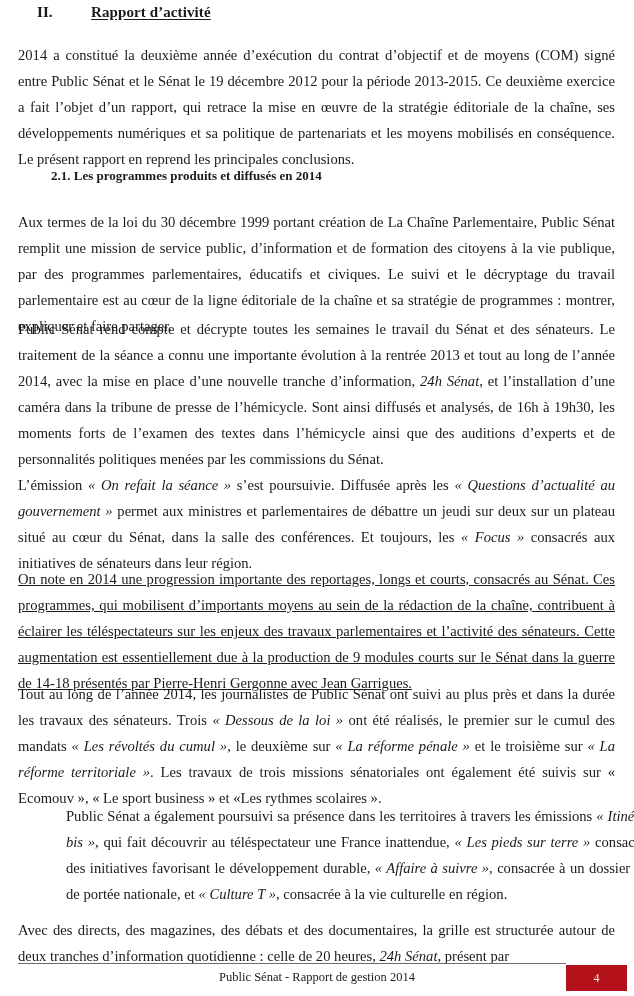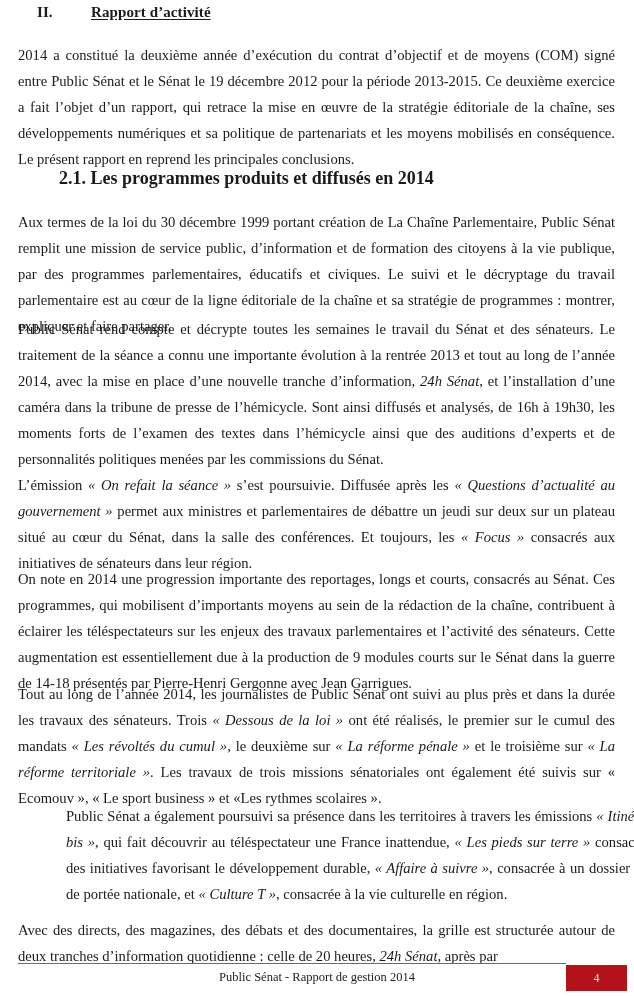--- a/index.html
+++ b/index.html
@@ -26,40 +26,40 @@
     .section-heading .num {
       display: inline-block;
       width: 54px;
     }
     .section-heading .title {
       text-decoration: underline;
       text-underline-offset: 2px;
     }
     .subsection-heading {
       position: absolute;
-      left: 59px;
+      left: 51px;
       top: 168px;
-      font-size: 18px;
+      font-size: 13px;
       font-weight: bold;
     }
     .para {
       position: absolute;
       left: 18px;
       width: 597px;
       font-size: 14.6px;
       line-height: 26px;
       text-align: justify;
       margin: 0;
     }
     .para em { }
     #p1 { top: 42px; }
     #p2 { top: 209px; }
     #p3 { top: 316px; }
     #p4 { top: 463px; margin-top: 9px; }
-    #p5 { top: 566px; }
+    #p5 { top: 566px; text-decoration: underline; }
     #p6 { top: 681px; }
     #p7 { top: 803px; margin-left: 48px; }
     #p8 { top: 917px; }
 
     .footer-rule {
       position: absolute;
       left: 18px;
       top: 963px;
       width: 548px;
       height: 1px;
@@ -99,19 +99,19 @@
   <p class="para" id="p1"><span>2014 a constitué la deuxième année d’exécution du contrat d’objectif et de moyens (COM) signé entre Public Sénat et le Sénat le 19 décembre 2012 pour la période 2013-2015. Ce deuxième exercice a fait l’objet d’un rapport, qui retrace la mise en œuvre de la stratégie éditoriale de la chaîne, ses développements numériques et sa politique de partenariats et les moyens mobilisés en conséquence. Le présent rapport en reprend les principales conclusions.</span></p>
 
   <div class="subsection-heading">2.1. Les programmes produits et diffusés en 2014</div>
 
   <p class="para" id="p2"><span>Aux termes de la loi du 30 décembre 1999 portant création de La Chaîne Parlementaire, Public Sénat remplit une mission de service public, d’information et de formation des citoyens à la vie publique, par des programmes parlementaires, éducatifs et civiques. Le suivi et le décryptage du travail parlementaire est au cœur de la ligne éditoriale de la chaîne et sa stratégie de programmes : montrer, expliquer et faire partager.</span></p>
   <p class="para" id="p3"><span>Public Sénat rend compte et décrypte toutes les semaines le travail du Sénat et des sénateurs. Le traitement de la séance a connu une importante évolution à la rentrée 2013 et tout au long de l’année 2014, avec la mise en place d’une nouvelle tranche d’information, </span><em>24h Sénat</em><span>, et l’installation d’une caméra dans la tribune de presse de l’hémicycle. Sont ainsi diffusés et analysés, de 16h à 19h30, les moments forts de l’examen des textes dans l’hémicycle ainsi que des auditions d’experts et de personnalités politiques menées par les commissions du Sénat.</span></p>
   <p class="para" id="p4"><span>L’émission </span><em>« On refait la séance »</em><span> s’est poursuivie. Diffusée après les </span><em>« Questions d’actualité au gouvernement »</em><span> permet aux ministres et parlementaires de débattre un jeudi sur deux sur un plateau situé au cœur du Sénat, dans la salle des conférences. Et toujours, les </span><em>« Focus »</em><span> consacrés aux initiatives de sénateurs dans leur région.</span></p>
   <p class="para" id="p5"><span>On note en 2014 une progression importante des reportages, longs et courts, consacrés au Sénat. Ces programmes, qui mobilisent d’importants moyens au sein de la rédaction de la chaîne, contribuent à éclairer les téléspectateurs sur les enjeux des travaux parlementaires et l’activité des sénateurs. Cette augmentation est essentiellement due à la production de 9 modules courts sur le Sénat dans la guerre de 14-18 présentés par Pierre-Henri Gergonne avec Jean Garrigues.</span></p>
   <p class="para" id="p6"><span>Tout au long de l’année 2014, les journalistes de Public Sénat ont suivi au plus près et dans la durée les travaux des sénateurs. Trois </span><em>« Dessous de la loi »</em><span> ont été réalisés, le premier sur le cumul des mandats </span><em>« Les révoltés du cumul »</em><span>,  le deuxième  sur </span><em>« La réforme pénale »</em><span> et le troisième sur </span><em>« La réforme territoriale »</em><span>. Les travaux de trois missions sénatoriales ont également été suivis sur « Ecomouv », « Le sport business » et «Les rythmes scolaires ».</span></p>
   <p class="para" id="p7"><span>Public Sénat a également poursuivi sa présence dans les territoires à travers les émissions </span><em>« Itinéraire bis »</em><span>, qui fait découvrir au téléspectateur une France inattendue, </span><em>« Les pieds sur terre »</em><span> consacrés à des initiatives favorisant le développement durable, </span><em>« Affaire à suivre »</em><span>, consacrée à un dossier local de portée nationale, et </span><em>« Culture T »</em><span>, consacrée à la vie culturelle en région.</span></p>
-  <p class="para" id="p8"><span>Avec des directs, des magazines, des débats et des documentaires, la grille est structurée autour de deux tranches d’information quotidienne : celle de 20 heures, </span><em>24h Sénat</em><span>, après par</span></p>
+  <p class="para" id="p8"><span>Avec des directs, des magazines, des débats et des documentaires, la grille est structurée autour de deux tranches d’information quotidienne : celle de 20 heures, </span><em>24h Sénat</em><span>, présent par</span></p>
 
   <div class="footer-rule"></div>
   <div class="footer-text">Public Sénat -  Rapport de gestion 2014</div>
   <div class="page-number-box" style="background: rgb(179, 18, 26);">4</div>
 
 </div>
 
 </body></html>

